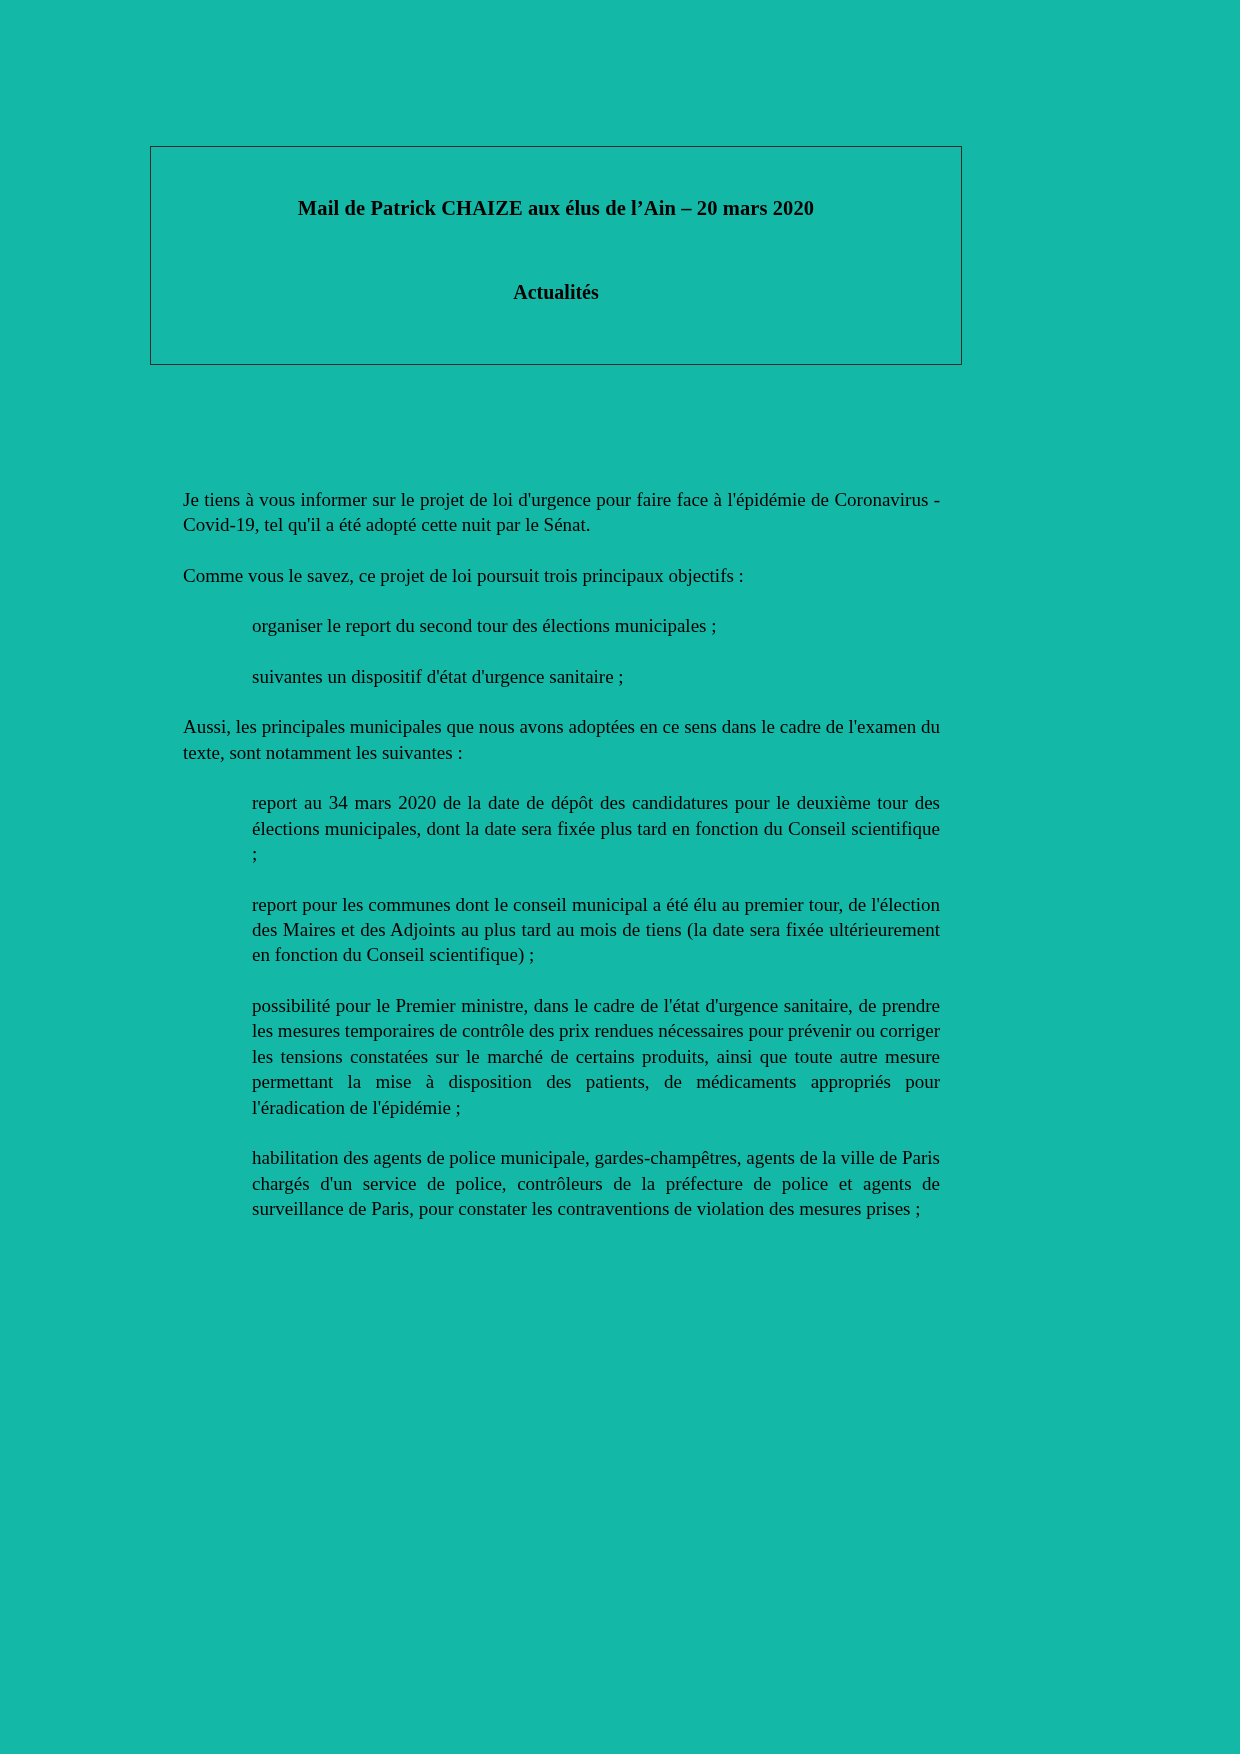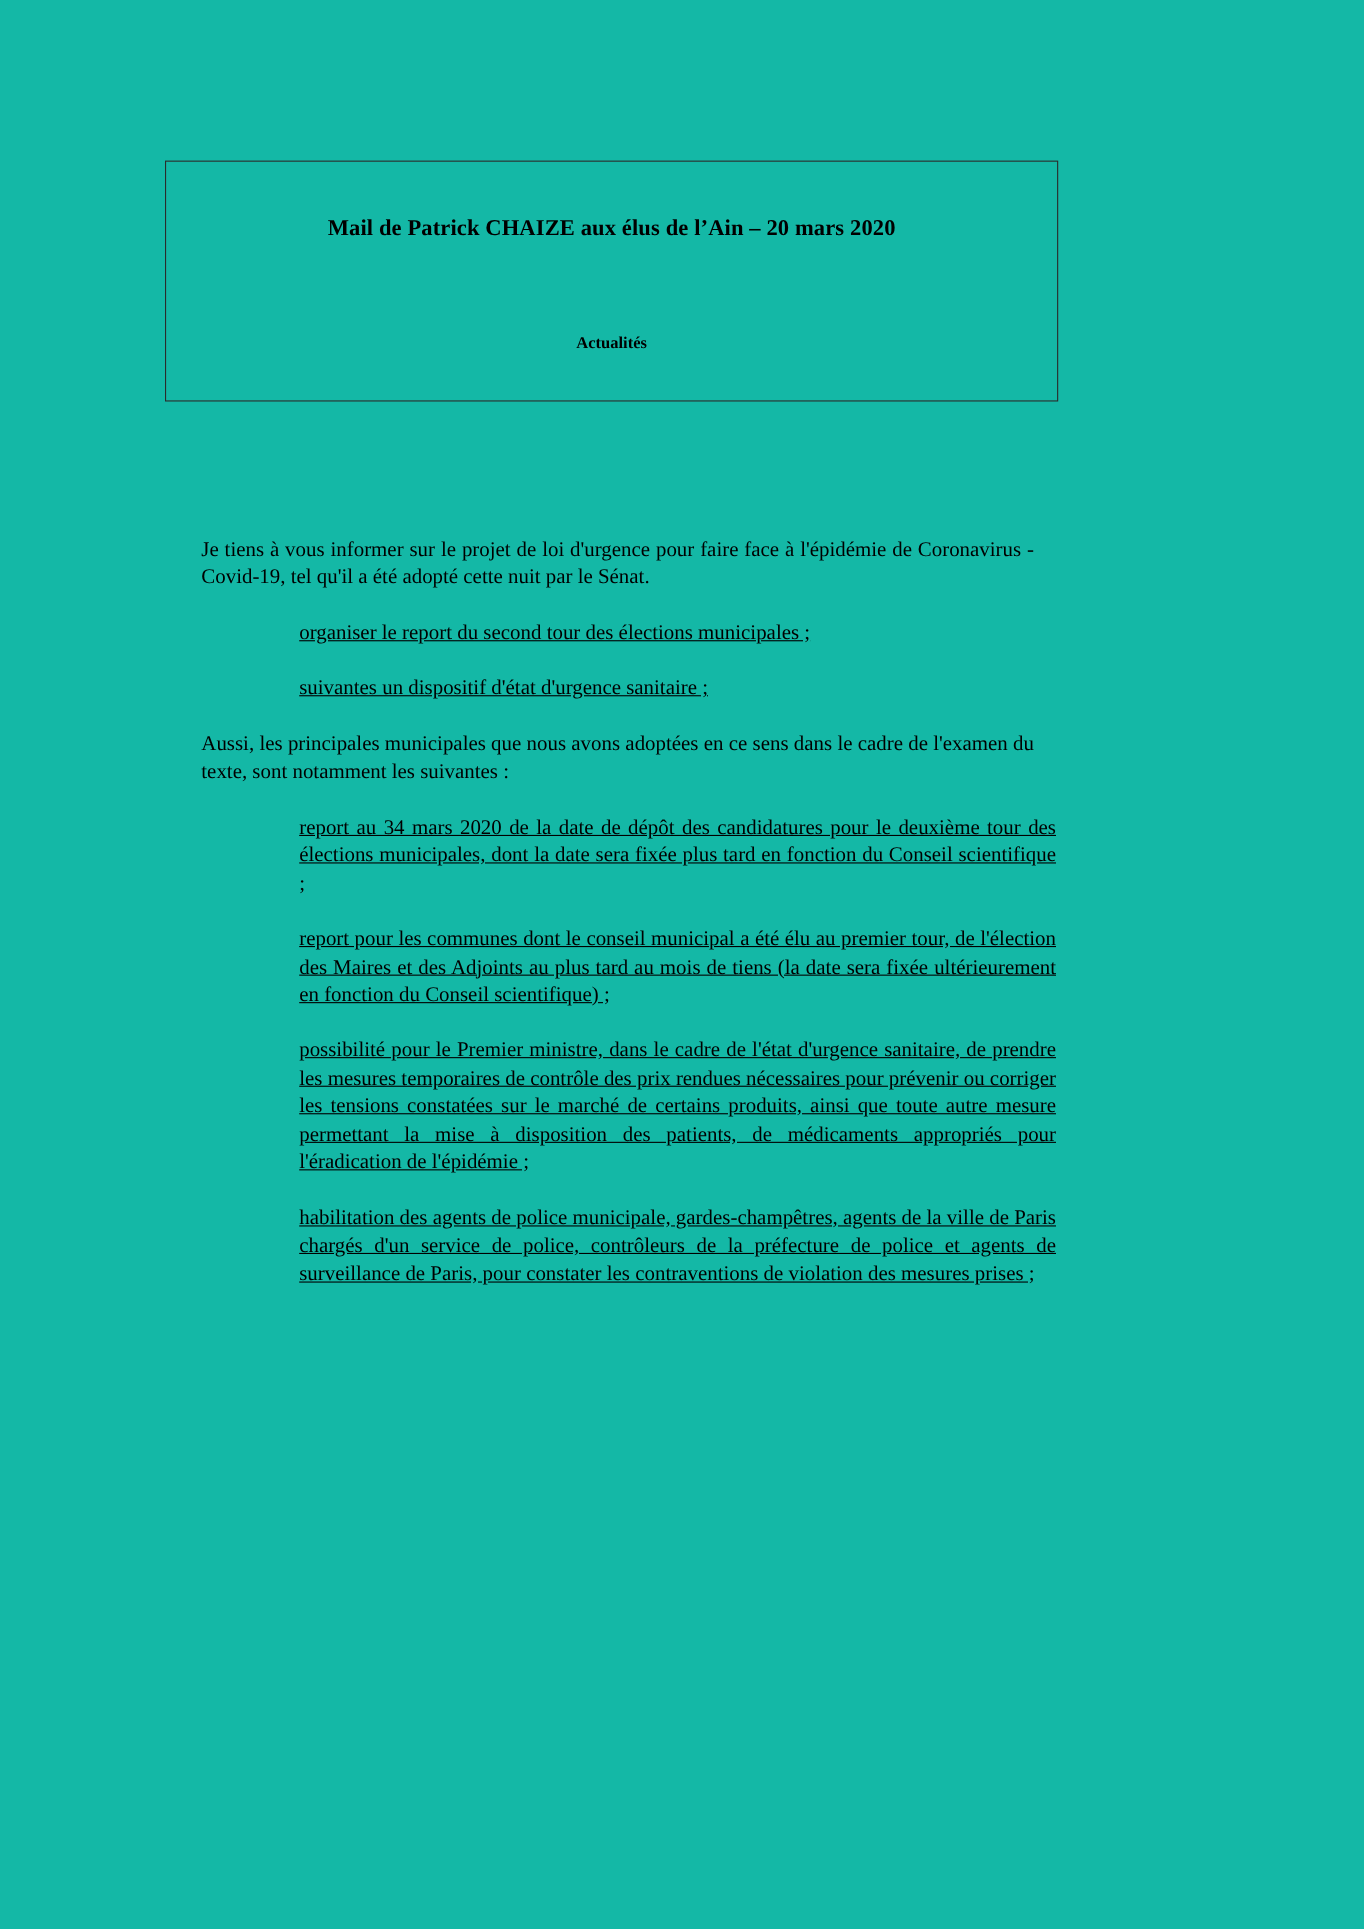--- a/index.html
+++ b/index.html
@@ -45,24 +45,24 @@
     text-align: center;
     font-weight: bold;
     font-size: 20.5px;
     letter-spacing: 0.1px;
   }
 
   .header-subtitle {
     position: absolute;
     left: 0;
     right: 0;
-    top: 157px;
+    top: 134px;
     text-align: center;
     font-weight: bold;
-    font-size: 15px;
+    font-size: 20px;
   }
 
   
   .body-area {
     position: absolute;
     left: 183px;
     top: 487px;
     width: 757px;
   }
 
@@ -73,39 +73,39 @@
     text-align: justify;
     text-justify: inter-word;
     hyphens: none;
   }
 
   p.para:last-child {
     margin-bottom: 0;
   }
 
   p.indented {
-    margin-left: 89px;
+    margin-left: 69px;
     width: 688px;
-    text-decoration: underline;
   }
 </style>
 </head>
 <body>
 
 <div class="page">
 
   <div class="header-box">
     <div class="header-title">Mail de Patrick CHAIZE aux élus de l’Ain – 20 mars 2020</div>
     <div class="header-subtitle">Actualités</div>
   </div>
 
   <div class="body-area">
 
     <p class="para">Je tiens à vous informer sur le projet de loi d'urgence pour faire face à l'épidémie de Coronavirus - Covid-19, tel qu'il a été adopté cette nuit par le Sénat.</p>
 
+    <p class="para">Comme vous le savez, ce projet de loi poursuit trois principaux objectifs :</p>
 
     <p class="para indented">organiser le report du second tour des élections municipales ;</p>
 
     <p class="para indented">suivantes un dispositif d'état d'urgence sanitaire ;</p>
 
 
     <p class="para">Aussi, les principales municipales que nous avons adoptées en ce sens dans le cadre de l'examen du texte, sont notamment les suivantes :</p>
 
     <p class="para indented">report au 34 mars 2020 de la date de dépôt des candidatures pour le deuxième tour des élections municipales, dont la date sera fixée plus tard en fonction du Conseil scientifique ;</p>
 

